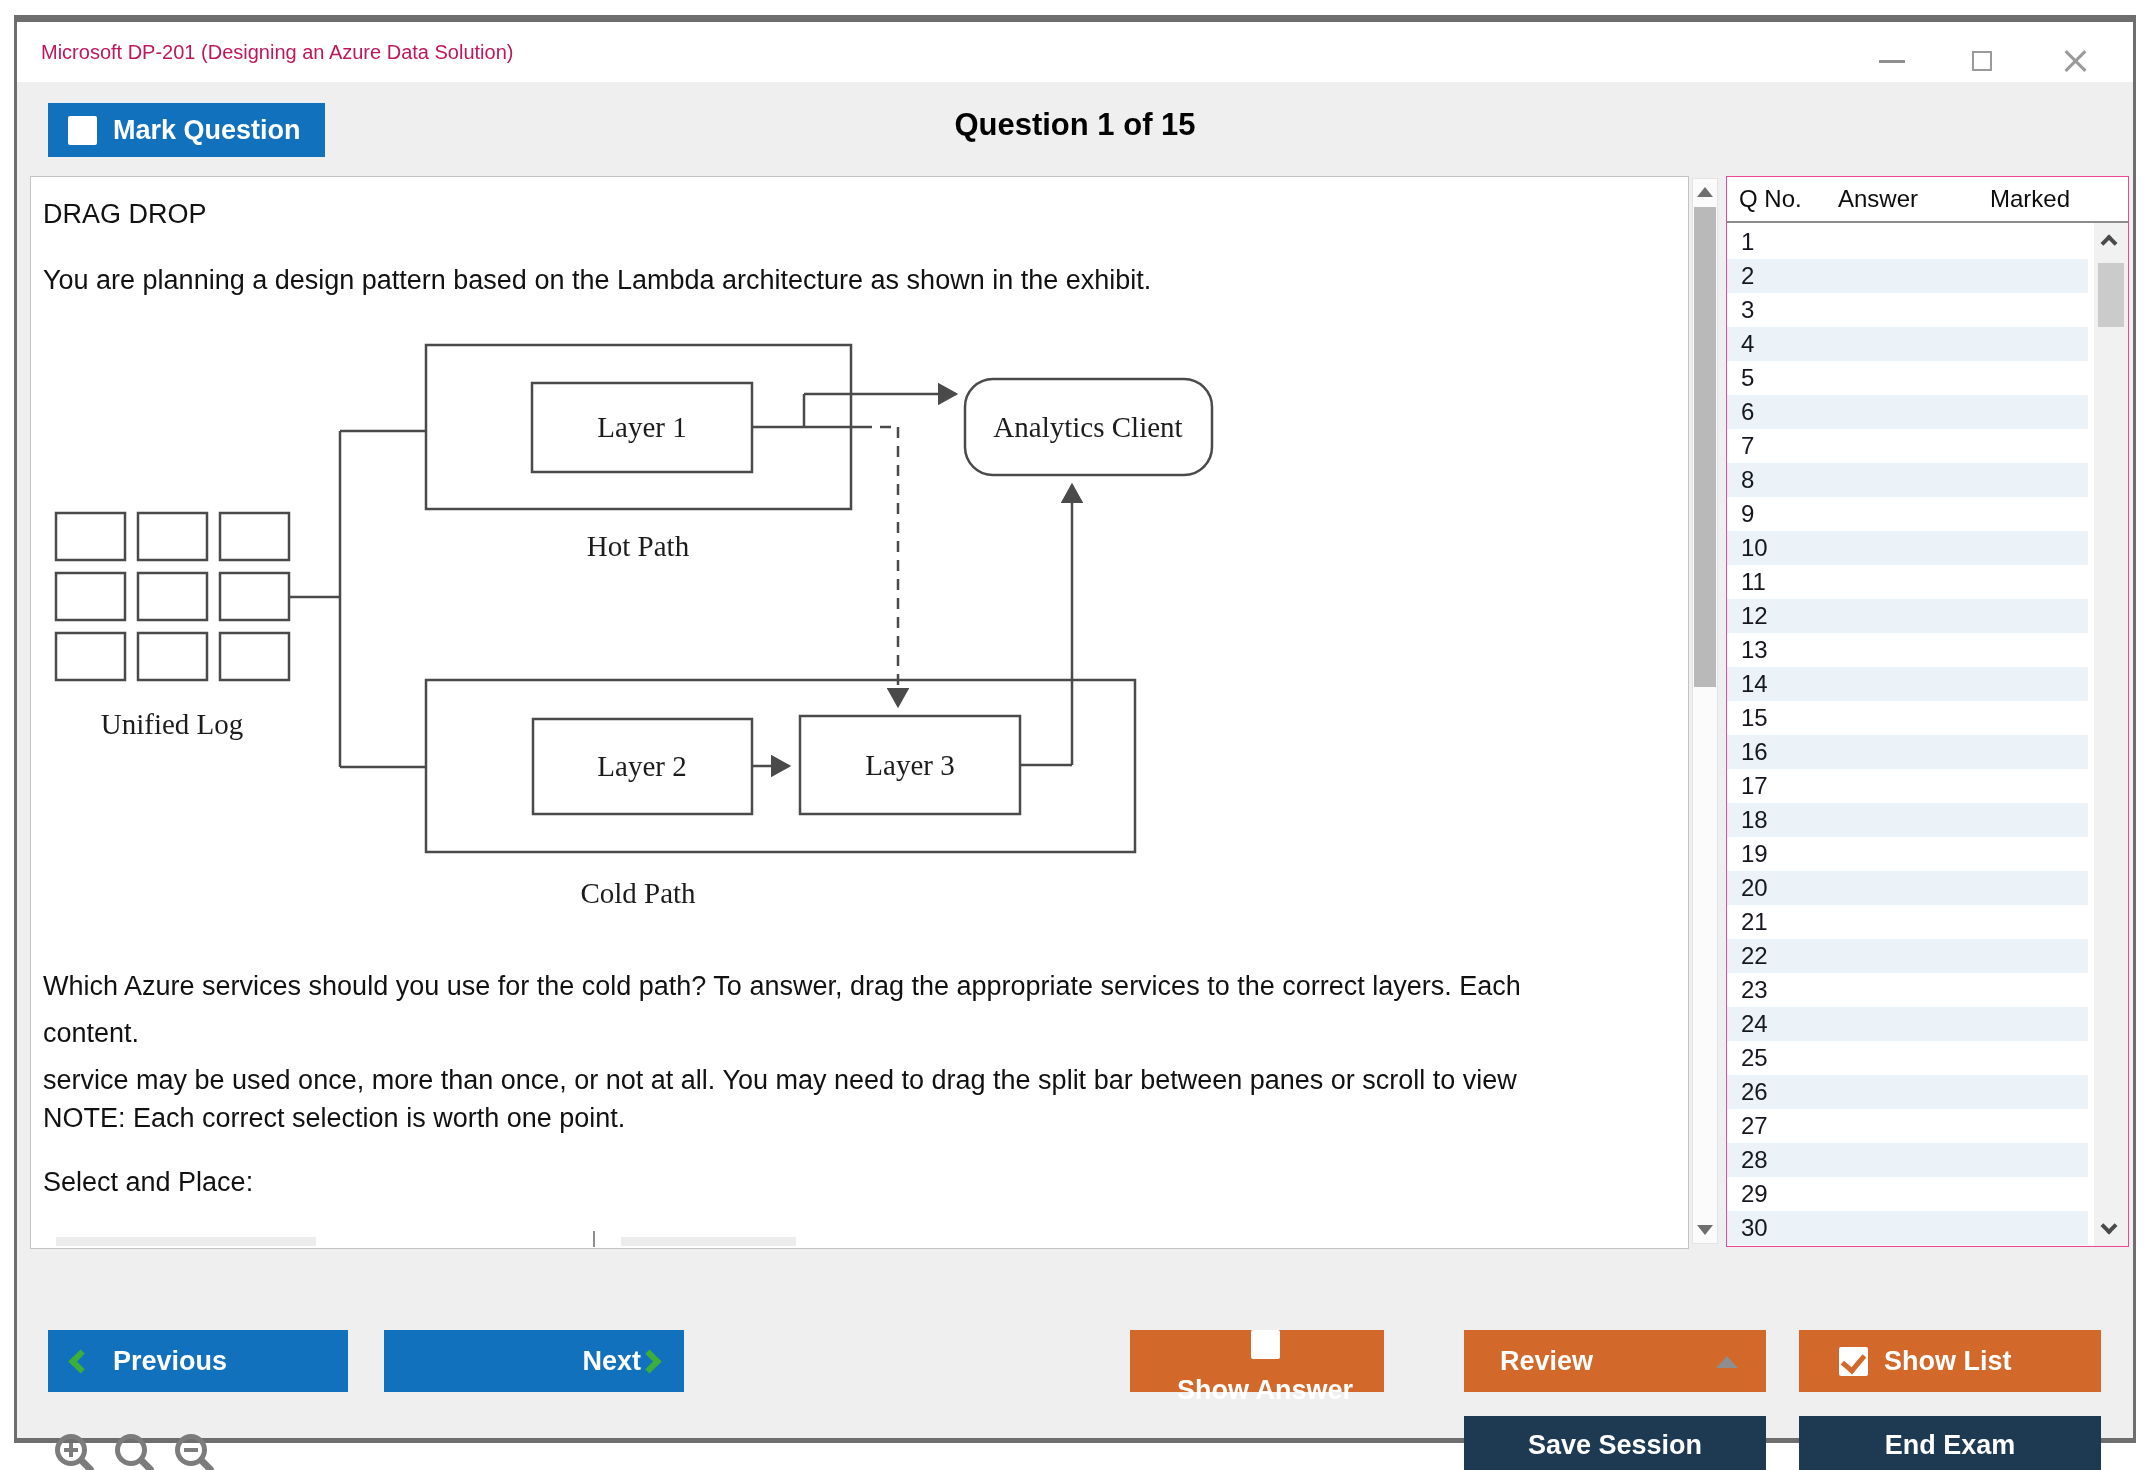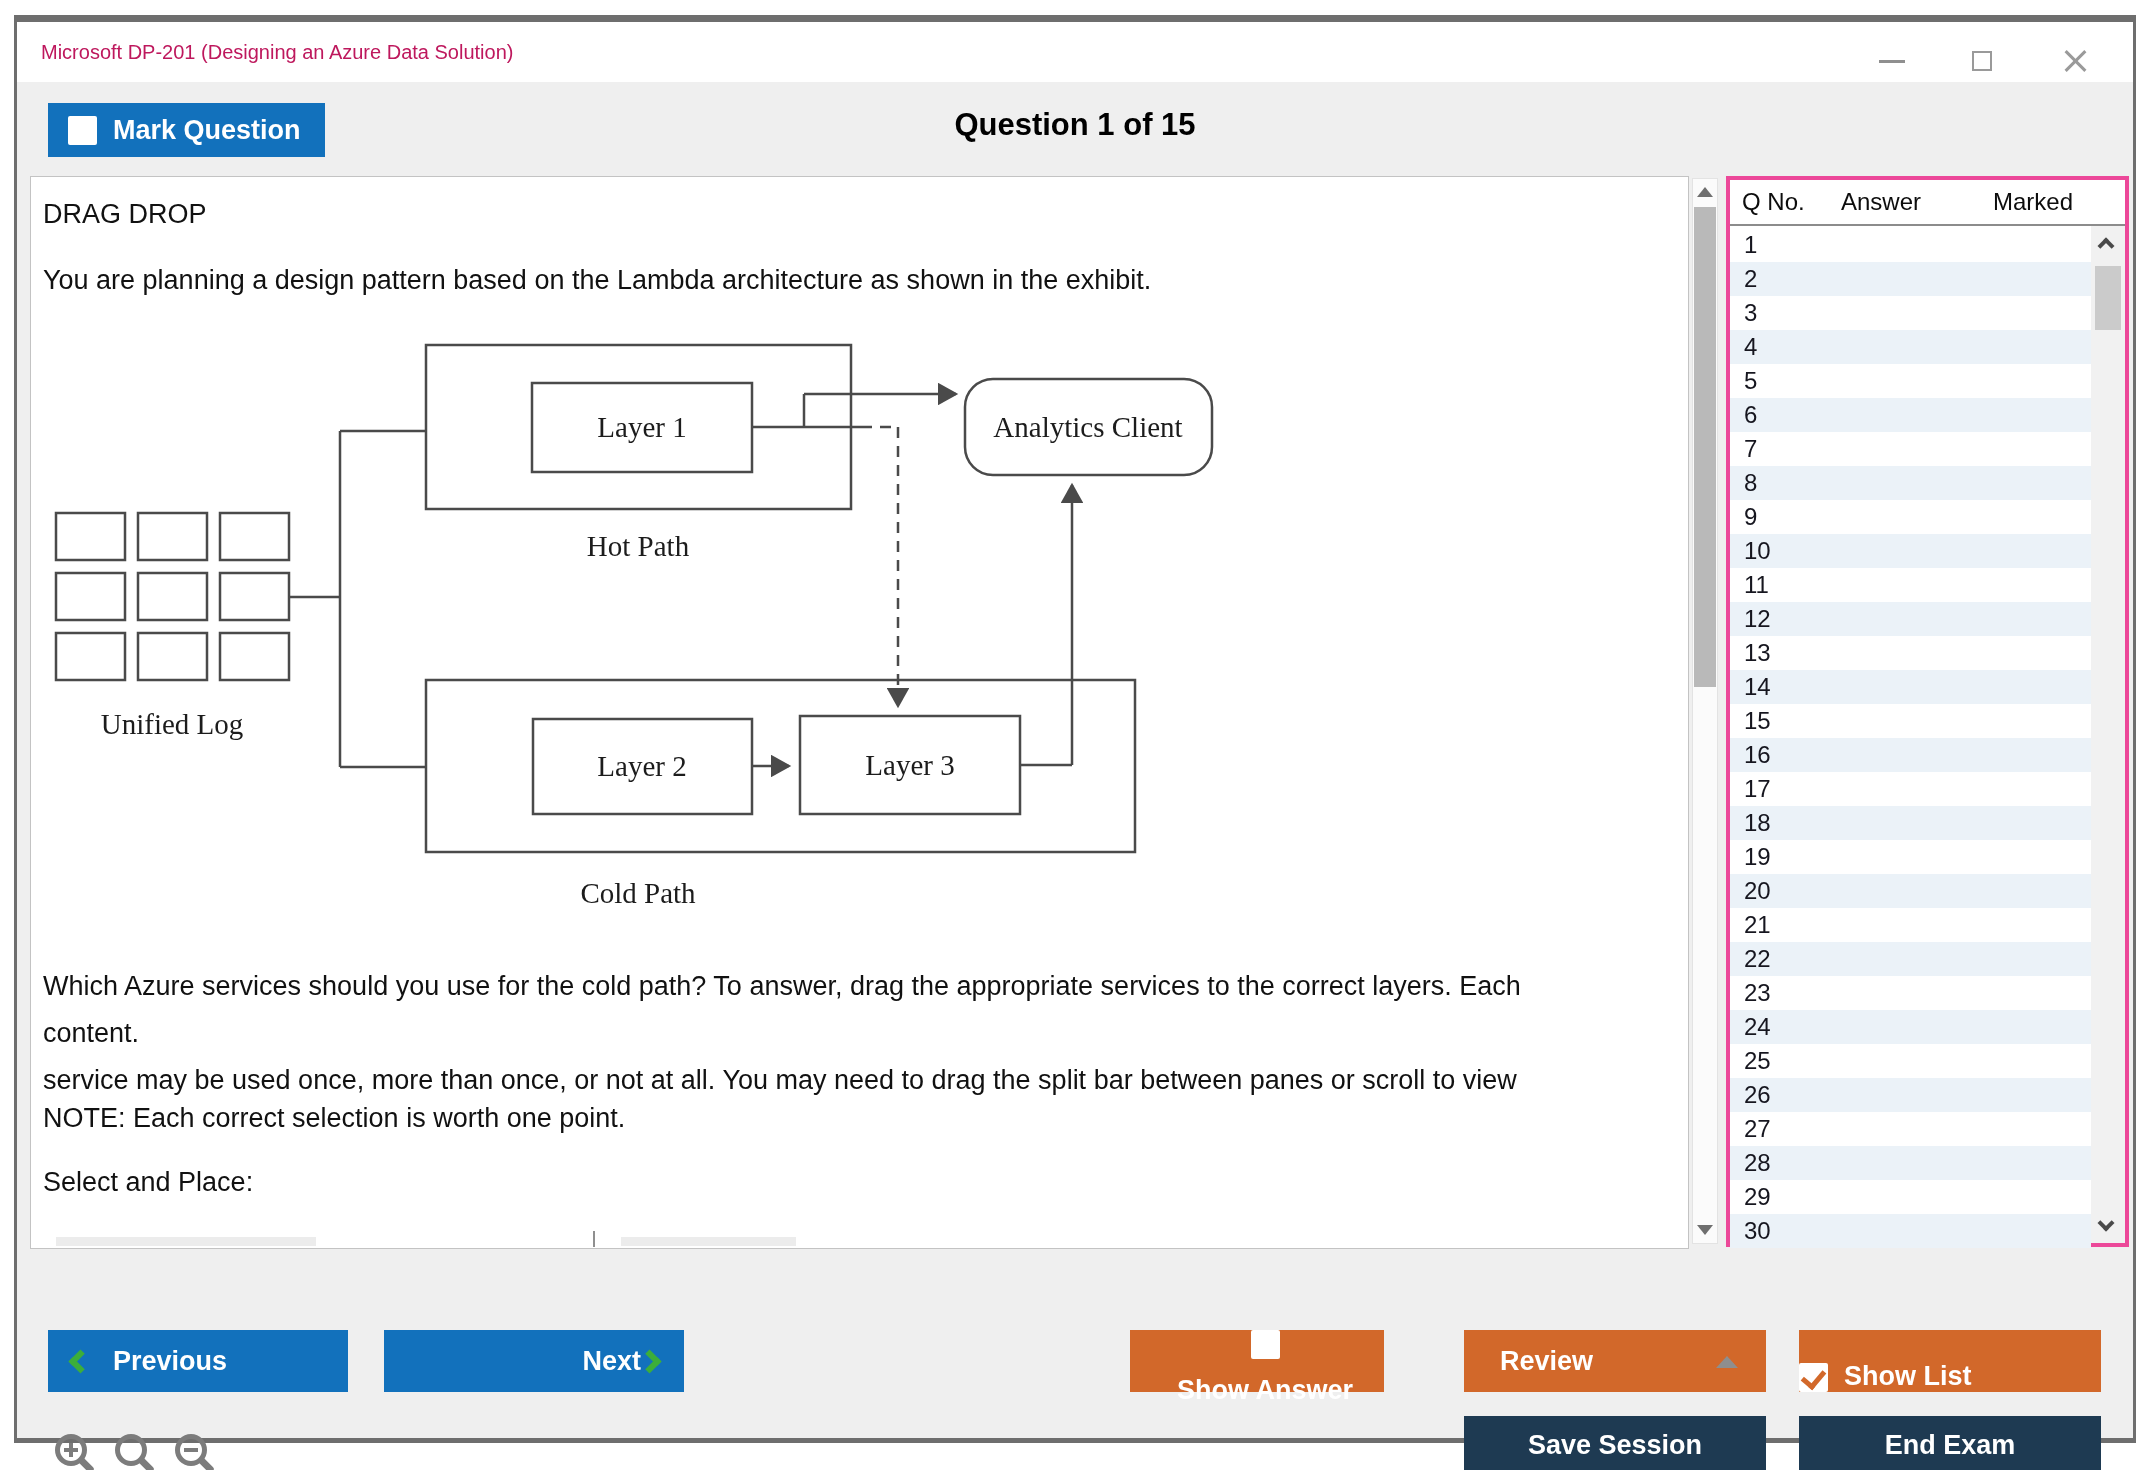--- a/index.html
+++ b/index.html
@@ -43,21 +43,21 @@
   .cut-strip2 { position:absolute; left:590px; top:1060px; width:175px; height:9px; background:#ececec; }
   .cut-caret  { position:absolute; left:562px; top:1054px; width:2px; height:16px; background:#8f8f8f; }
 
   
   .vscroll { position:absolute; left:1675px; top:96px; width:26px; height:1066px; background:#fbfbfb; border:1px solid #e3e3e3; }
   .vscroll .thumb { position:absolute; left:1px; top:28px; width:22px; height:480px; background:#b9b9b9; }
   .tri-up   { position:absolute; left:4px; top:8px;    width:0; height:0; border-left:8px solid transparent; border-right:8px solid transparent; border-bottom:10px solid #6f6f6f; }
   .tri-down { position:absolute; left:4px; bottom:8px; width:0; height:0; border-left:8px solid transparent; border-right:8px solid transparent; border-top:10px solid #6f6f6f; }
 
   
-  .qlist { position:absolute; left:1709px; top:94px; width:403px; height:1071px; background:#ffffff; border:4px solid #ec4899; }
+  .qlist { position:absolute; left:1709px; top:94px; width:403px; height:1071px; background:#ffffff; border:1px solid #ec4899; }
   .qlist-header { position:absolute; left:0; top:0; right:0; height:46px; background:#ffffff; border-bottom:2px solid #8c8c8c; }
   .qlist-header span { position:absolute; top:8px; font-size:24px; color:#0d0d0d; }
   .col-qno    { left:12px; }
   .col-answer { left:96px;  width:110px; text-align:center; }
   .col-marked { left:248px; width:110px; text-align:center; }
   .qrows { position:absolute; left:0; top:48px; width:361px; height:1021px; overflow:hidden; }
   .qrow { height:34px; background:#ffffff; display:flex; align-items:center; }
   .qrow.alt { background:#EBF2F8; }
   .qrow .qnum { padding-left:14px; font-size:24px; color:#16161f; }
   .qlist-scroll { position:absolute; right:0; top:46px; width:34px; bottom:0; background:#f1f1f1; }
@@ -68,21 +68,21 @@
 
   
   .btn { position:absolute; height:62px; display:flex; align-items:center; cursor:default; }
   .btn-blue   { background:#1271BC; }
   .btn-orange { background:#D2682A; }
   .btn-navy   { background:#1E3A52; height:58px; justify-content:center; }
   .btn-prev { left:31px;  top:1248px; width:300px; padding-left:24px; gap:24px; }
   .btn-next { left:367px; top:1248px; width:300px; justify-content:flex-end; padding-right:26px; }
   .btn-showanswer { left:1113px; top:1248px; width:254px; padding-left:16px; gap:16px;flex-direction:column; }
   .btn-review     { left:1447px; top:1248px; width:302px; padding-left:36px; }
-  .btn-showlist   { left:1782px; top:1248px; width:302px; gap:16px;align-items:flex-end; }
+  .btn-showlist   { left:1782px; top:1248px; width:302px; padding-left:40px; gap:16px; }
   .btn-save { left:1447px; top:1334px; width:302px; }
   .btn-end  { left:1782px; top:1334px; width:302px; }
   .gchev { width:17px; height:17px; border:solid #3CAE3A; border-width:6px 6px 0 0; flex:0 0 auto; }
   .gchev.left  { transform:rotate(-135deg); }
   .gchev.right { transform:rotate(45deg); }
   .review-tri { position:absolute; right:28px; top:26px; width:0; height:0;
                 border-left:11px solid transparent; border-right:11px solid transparent; border-bottom:12px solid #8e8e8e; }
 
   
   .mag { position:absolute; width:32px; height:32px; border:5px solid #7c7c7c; border-radius:50%; }

